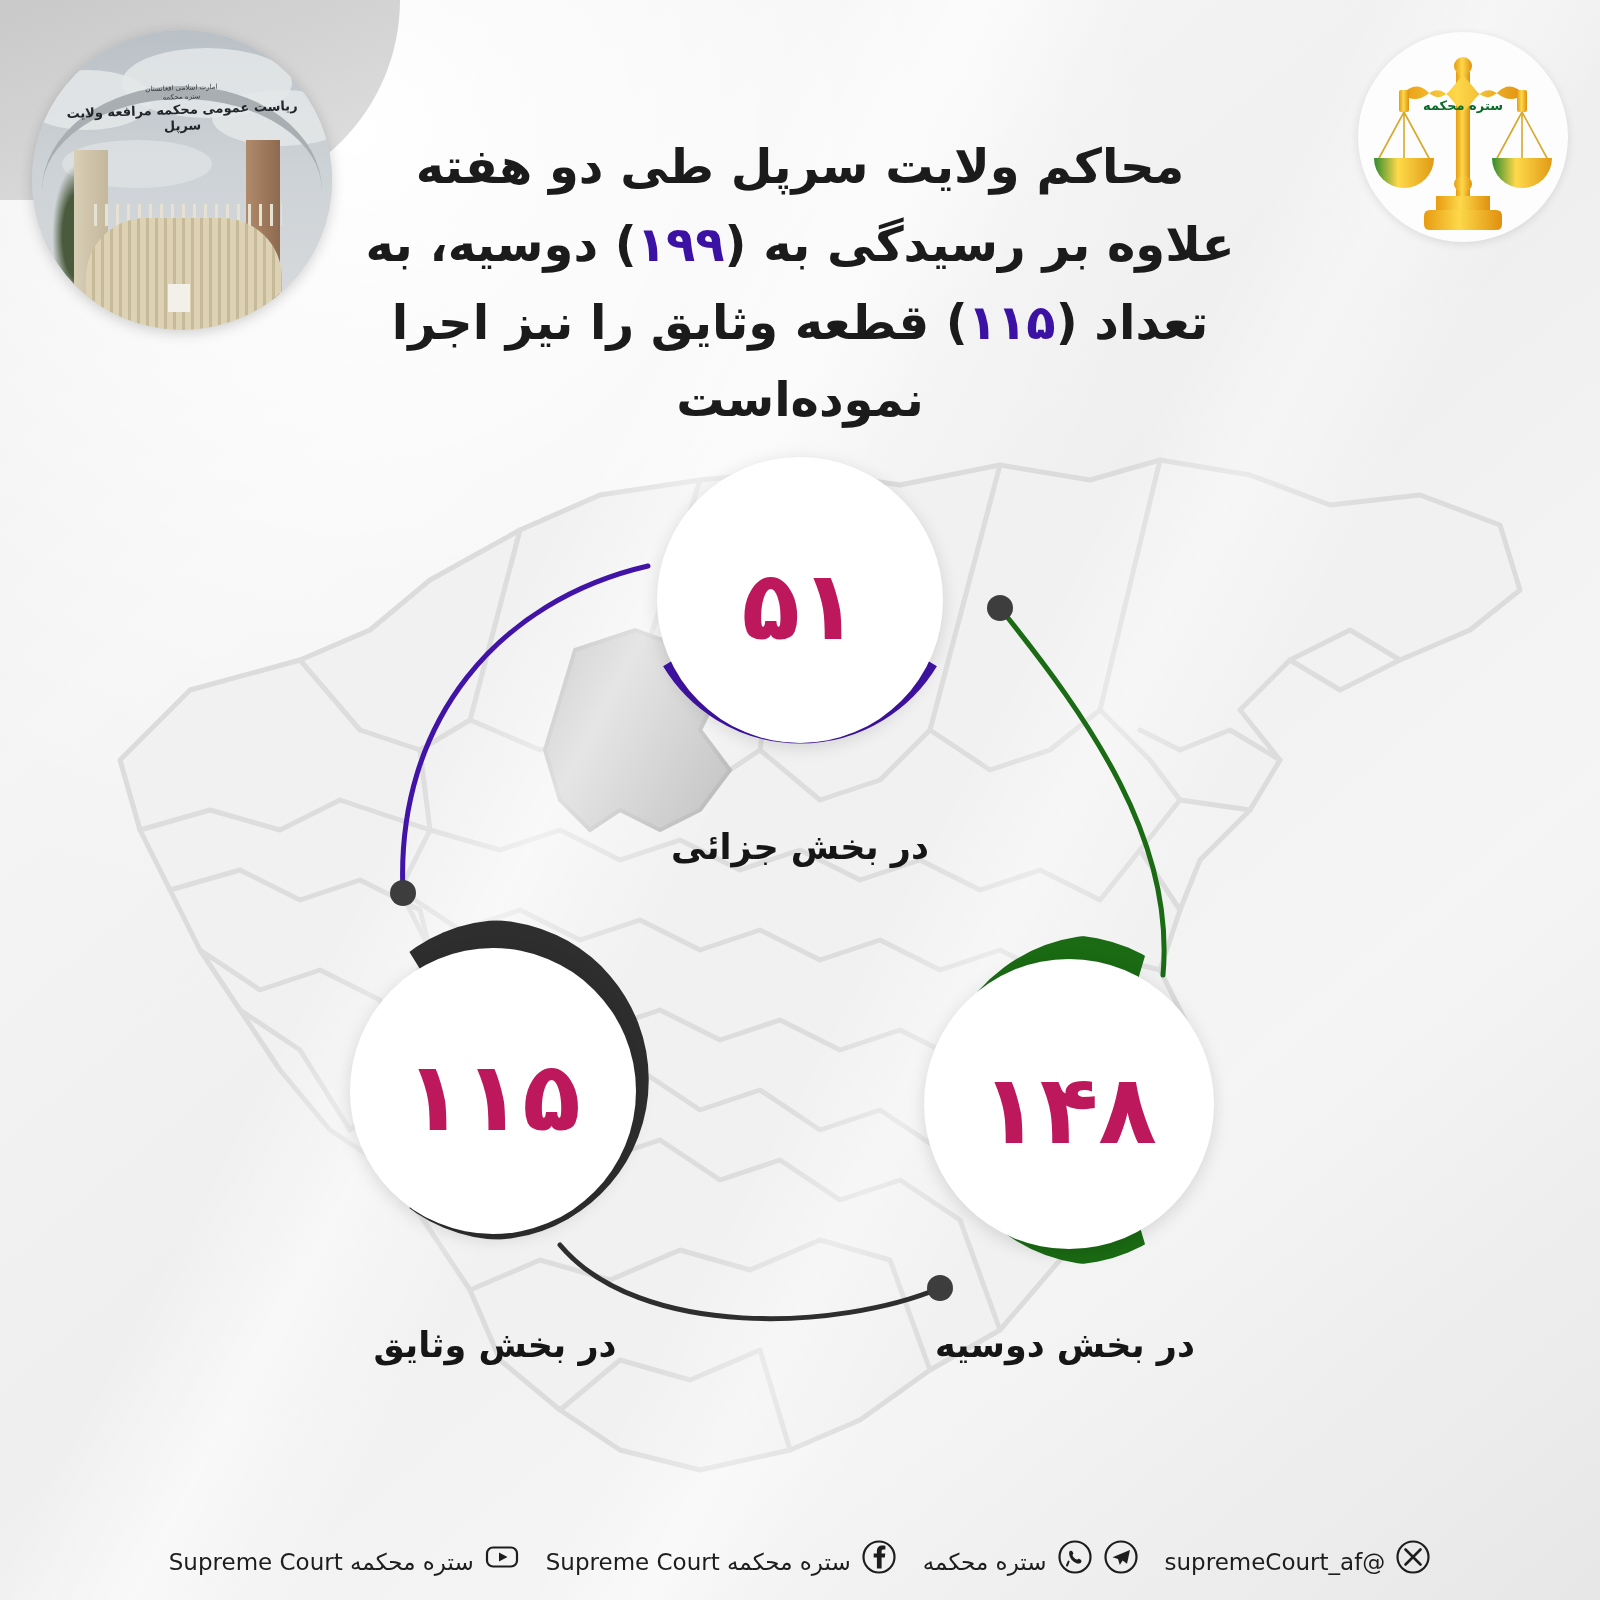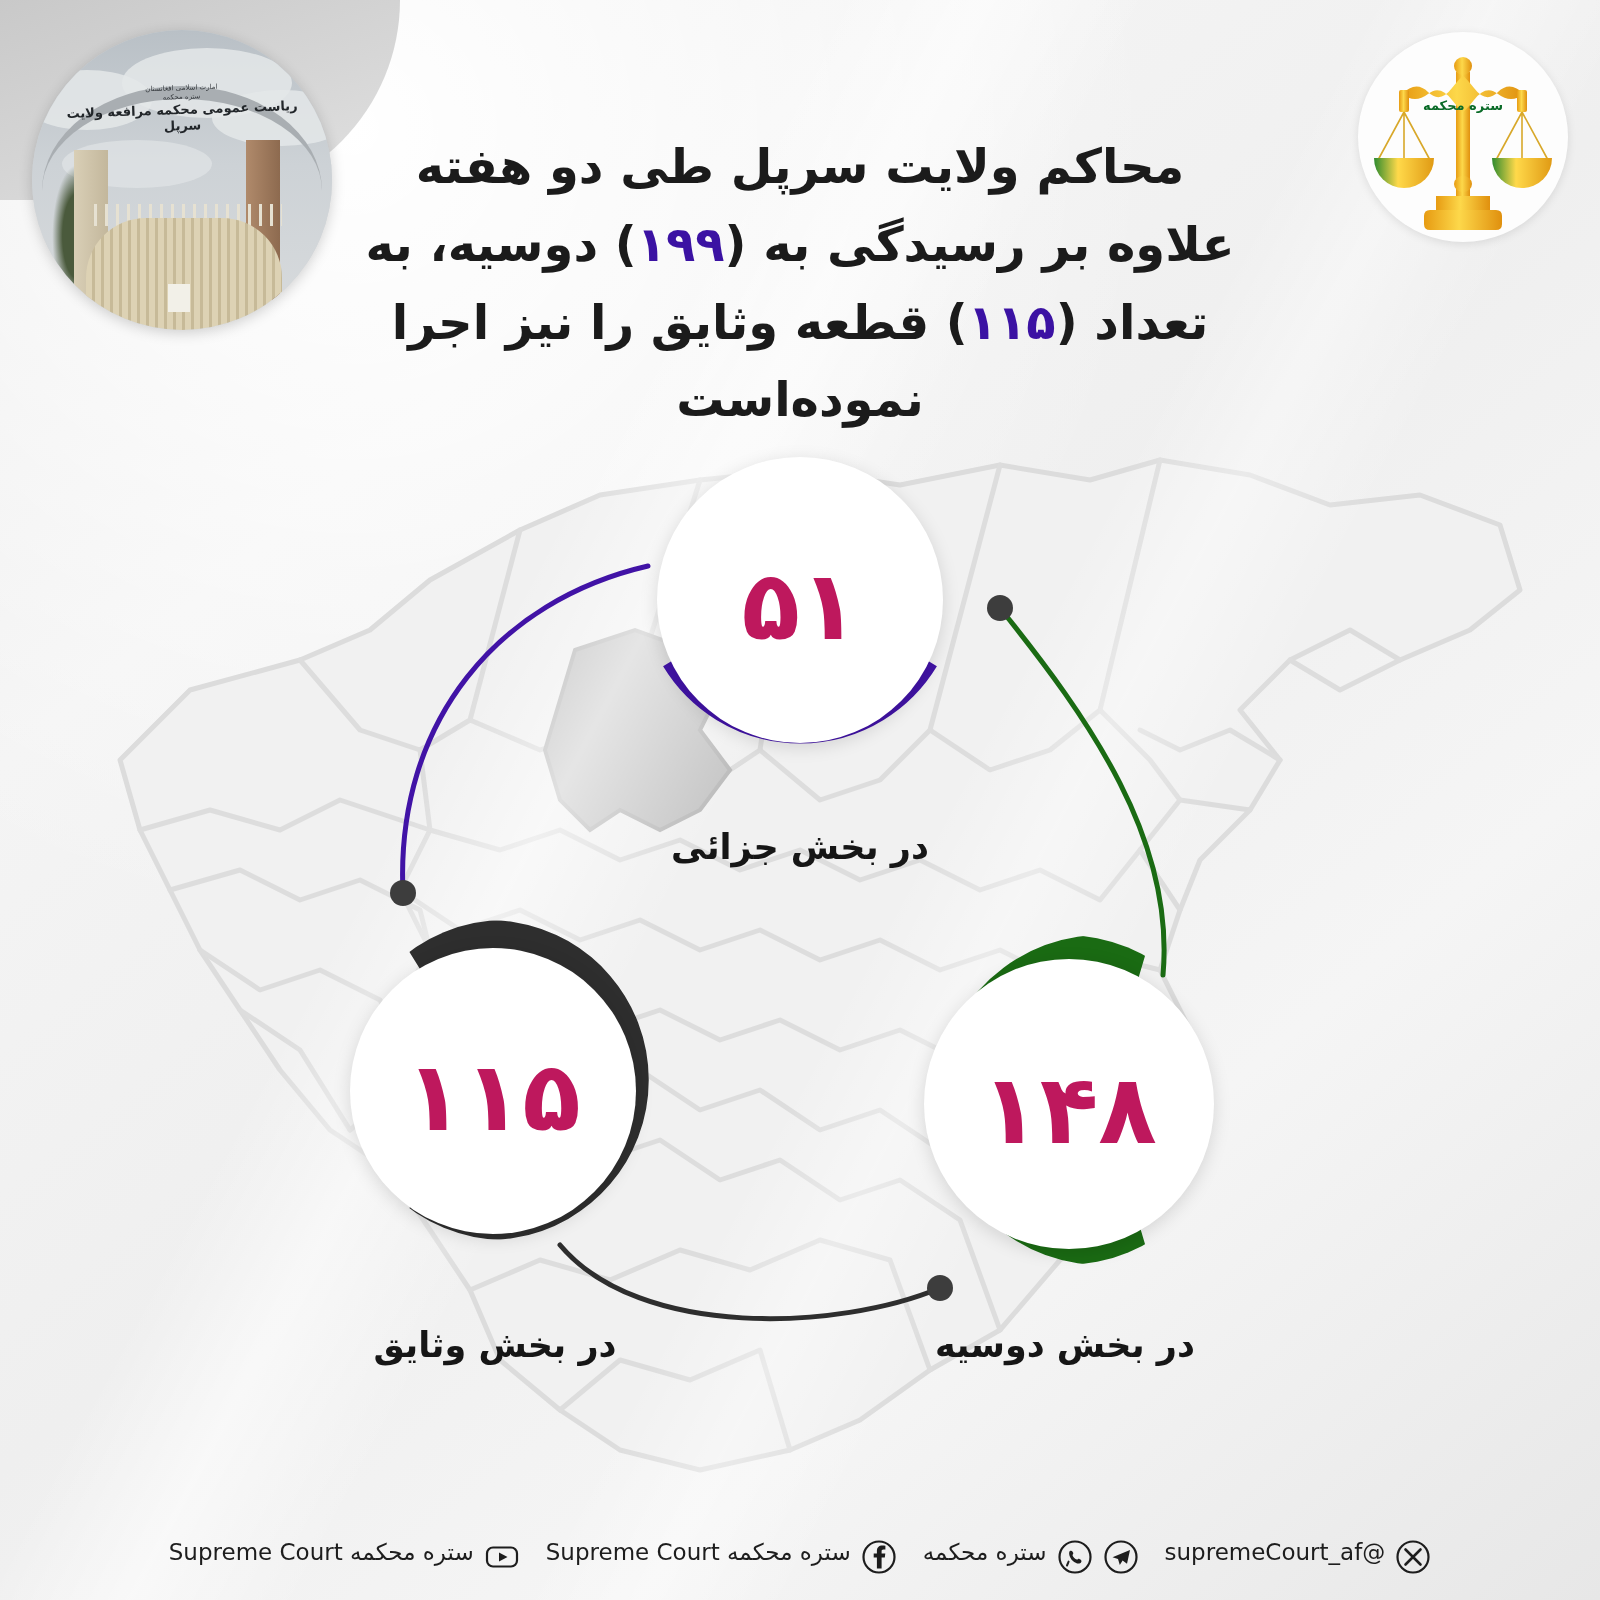--- a/index.html
+++ b/index.html
@@ -93,21 +93,21 @@
     font-size:35px;font-weight:700;font-family:"DejaVu Sans","Liberation Sans",sans-serif;
     white-space:nowrap;
   }
 
   
   .footer{
     position:absolute;left:0;bottom:0;width:1600px;height:86px;
     display:flex;align-items:center;justify-content:center;gap:26px;
     direction:rtl;
   }
-  .fitem{display:flex;align-items:flex-start;gap:10px;}
+  .fitem{display:flex;align-items:flex-end;gap:10px;}
   .fitem .lbl{
     font-size:23px;color:#1d1d1d;font-family:"DejaVu Sans","Liberation Sans",sans-serif;
     white-space:nowrap;
   }
   .ficon{width:36px;height:36px;flex:0 0 36px;display:block;}
 </style>
 </head>
 <body>
 
 <div id="stage">

